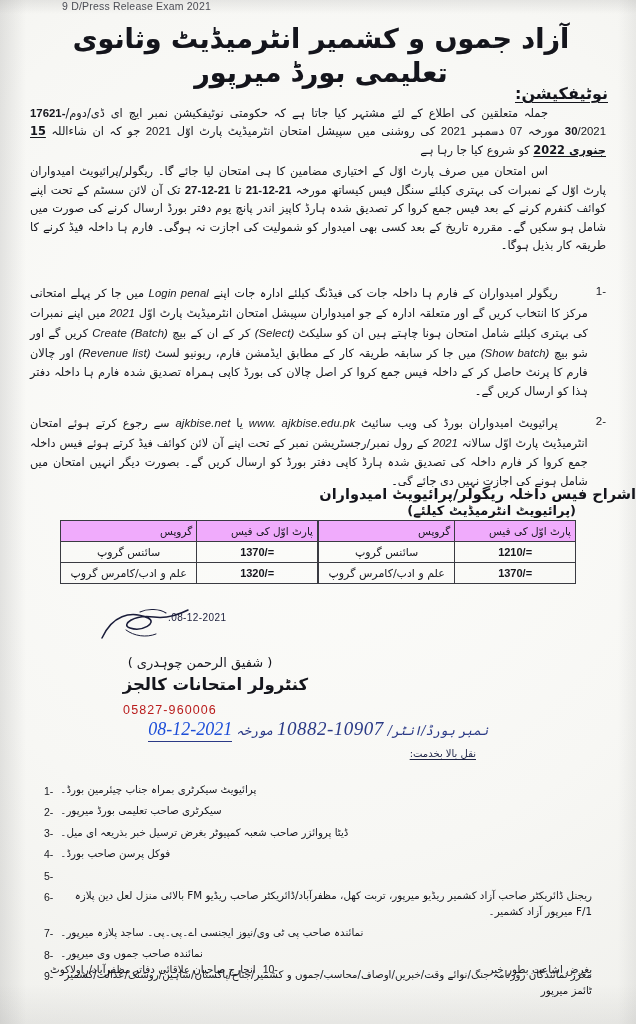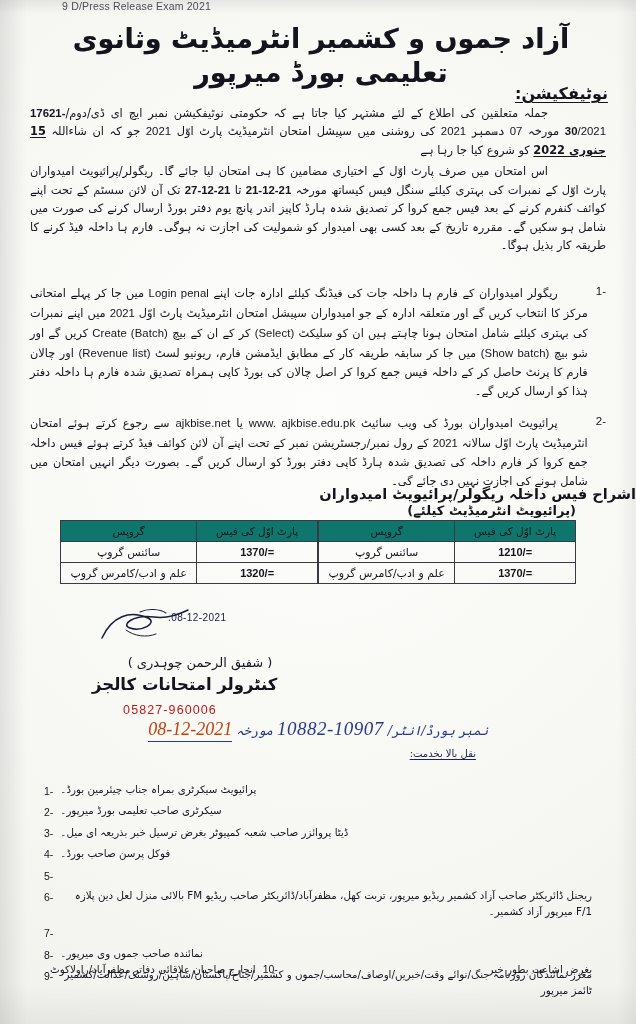--- a/index.html
+++ b/index.html
@@ -118,20 +118,21 @@
     font-size: 11.3px;
     line-height: 1.68;
     text-align: justify;
     text-align-last: right;
   }
   .clause-body.first-indent { text-indent: 30px; }
   .mono-latin {
     font-family: "Liberation Sans", sans-serif;
     direction: ltr; unicode-bidi: embed;
     letter-spacing: .1px;
+    font-style: italic;
   }
 
   
   #fee-section {
     position: absolute; left: 0; right: 0; top: 486px;
     text-align: center;
   }
   #fee-title {
     font-size: 14.5px; font-weight: 700; color: #14151c;
     margin-bottom: 1px; letter-spacing: -.1px;
@@ -154,24 +155,23 @@
     table-layout: fixed;
   }
   table.fee th, table.fee td {
     border: 1px solid #3a3b42;
     height: 21px;
     font-size: 11px;
     padding: 0 4px;
     color: #15161d;
   }
   table.fee thead th {
-    background: #0f766e;
+    background: #f0abfc;
     font-weight: 500;
     font-size: 10.5px;
-    text-align: center;
   }
   td.amount, th.amount-h {
     width: 47%;
   }
   td.amount {
     font-family: "Liberation Sans", sans-serif;
     font-weight: 700;
     font-size: 12.5px;
     direction: ltr;
     text-align: center;
@@ -187,21 +187,21 @@
     position: absolute; left: 96px; top: 608px;
     width: 96px; height: 36px;
   }
   #sign-name {
     position: absolute; left: 100px; top: 655px;
     width: 200px; text-align: center;
     font-size: 13px; color: #15161d;
   }
   #sign-designation {
     position: absolute; left: 92px; top: 675px;
-    width: 216px; text-align: left;
+    width: 216px; text-align: right;
     font-size: 16.5px; font-weight: 700; color: #14151c;
   }
   #sign-phone {
     position: absolute; left: 80px; top: 703px;
     width: 180px; text-align: center;
     font-family: Liberation Sans, sans-serif;
     font-size: 12.5px; letter-spacing: 1.1px;
     color: #b91c1c;
   }
 
@@ -223,21 +223,21 @@
     font-style: italic;
     font-size: 19px;
     letter-spacing: .5px;
     color: #2b3a86;
     direction: ltr;
   }
   .hand-date {
     font-family: "Liberation Serif", serif;
     font-style: italic;
     font-size: 18px;
-    color: #c2410c;
+    color: #1d4ed8;
     direction: ltr;
     border-bottom: 1.2px solid #2b3a86;
     padding-bottom: 1px;
   }
   #copy-to {
     position: absolute; right: 160px; top: 748px;
     font-size: 10px; color: #1d2344;
     text-decoration: underline; text-underline-offset: 2px;
   }
 
@@ -396,20 +396,21 @@
     <div class="dist-num">4-</div>
   </div>
   <div class="dist-row">
     <div class="dist-num">5-</div>
   </div>
   <div class="dist-row wide">
     <div class="dist-text urdu">ریجنل ڈائریکٹر صاحب آزاد کشمیر ریڈیو میرپور، تربت کھل، مظفرآباد/ڈائریکٹر صاحب ریڈیو FM بالائی منزل لعل دین پلازہ F/1 میرپور آزاد کشمیر۔</div>
     <div class="dist-num">6-</div>
   </div>
   <div class="dist-row">
+    <div class="dist-text urdu">نمائندہ صاحب پی ٹی وی/نیوز ایجنسی اے۔پی۔پی۔ ساجد پلازہ میرپور۔</div>
     <div class="dist-num">7-</div>
   </div>
   <div class="dist-row">
     <div class="dist-text urdu">نمائندہ صاحب جموں وی میرپور۔</div>
     <div class="dist-num">8-</div>
   </div>
   <div class="dist-row wide">
     <div class="dist-text urdu">معزز نمائندگان روزنامہ جنگ/نوائے وقت/خبریں/اوصاف/محاسب/جموں و کشمیر/جناح/پاکستان/شاہین/روشنک/عدالت/کشمیر ٹائمز میرپور</div>
     <div class="dist-num">9-</div>
   </div>

